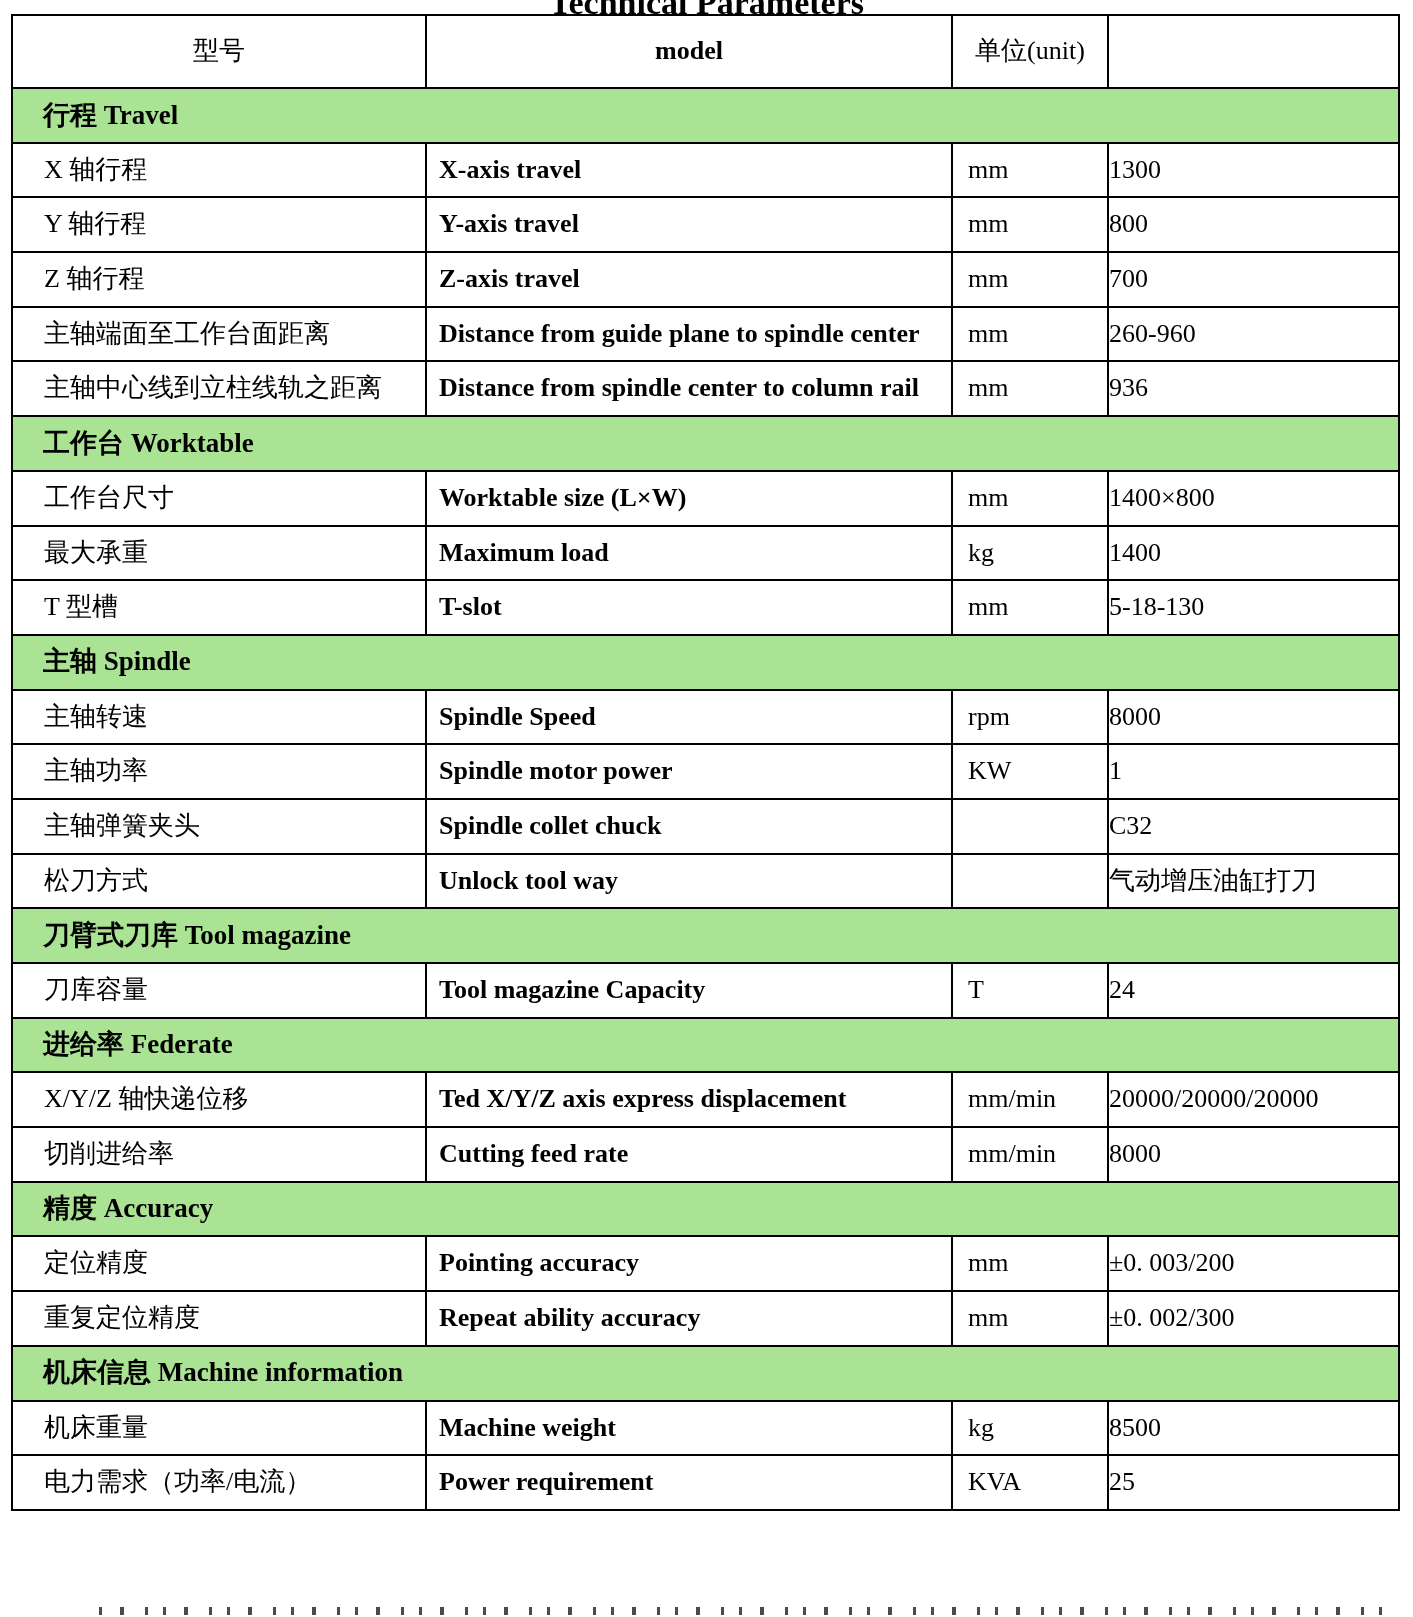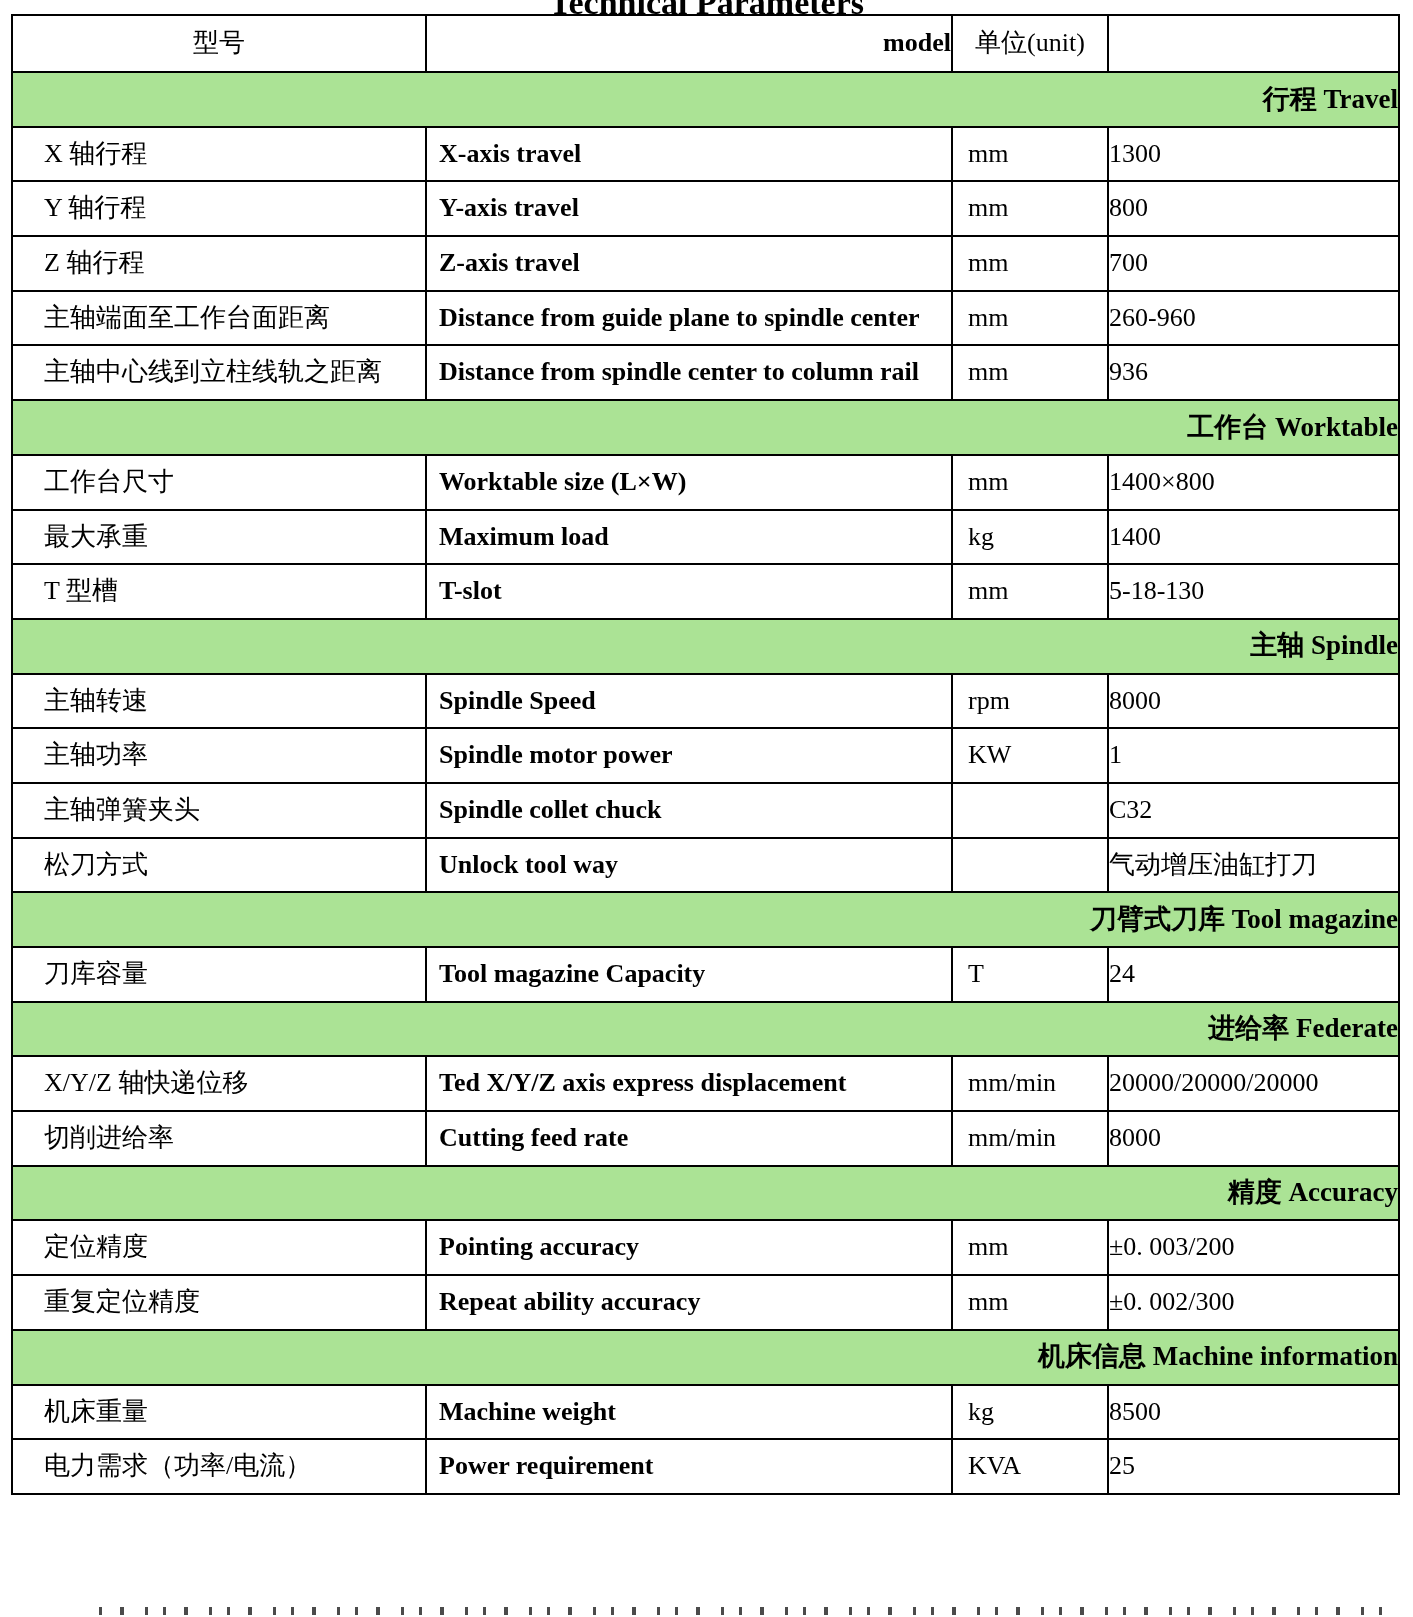--- a/index.html
+++ b/index.html
@@ -34,30 +34,30 @@
   col.c4 { width: 291px; }
   .params th, .params td {
     border: 2px solid #000;
     font-size: 26px;
     line-height: 1.1;
     padding: 0;
     vertical-align: middle;
     overflow: hidden;
     white-space: nowrap;
   }
-  .params thead tr { height: 57px; }
+  .params thead tr { height: 73px; }
   .params tbody tr { height: 54.7px; }
   th.h1, th.h3, th.h4 { font-weight: normal; text-align: center; }
-  th.h2 { font-weight: bold; text-align: right; }
+  th.h2 { font-weight: bold; text-align: center; }
   td.section-cell {
     background: var(--green, #abe395);
     font-weight: bold;
     font-size: 27px;
     padding-left: 30px;
-    text-align: right;
+    text-align: left;
     margin-left: 40px;
   }
   td.c1 { padding-left: 31px; }
   td.c2 { padding-left: 12px; font-weight: bold; }
   td.c3 { padding-left: 15px; }
   td.c4 { }
   .cutoff-line {
     position: absolute;
     top: 1607px; left: 99px;
     width: 1296px; height: 8px;

